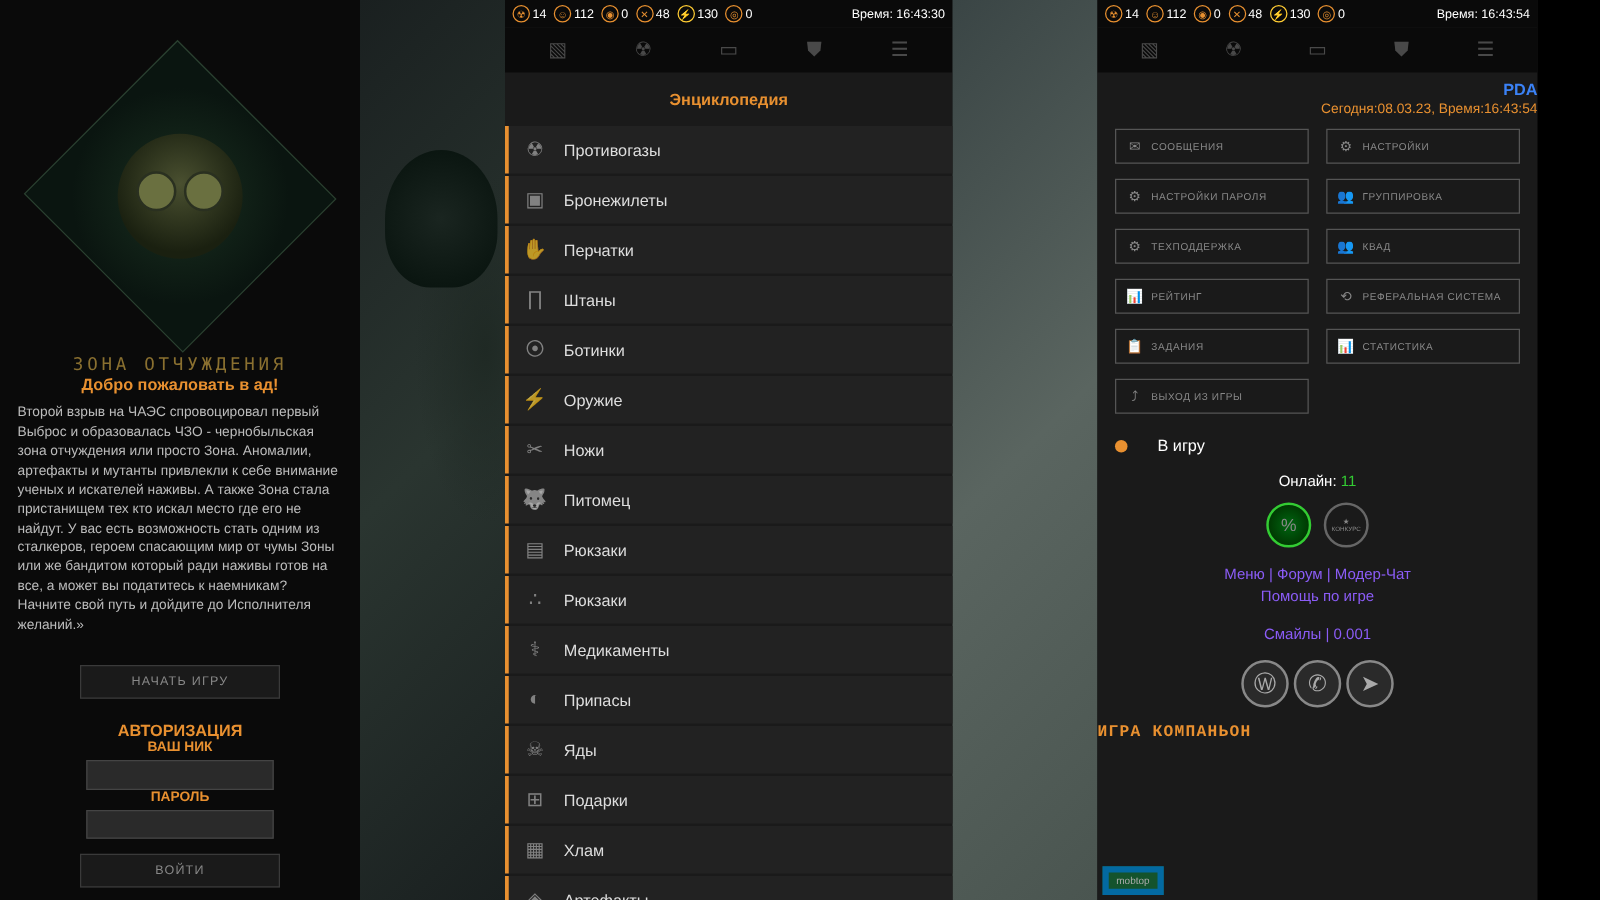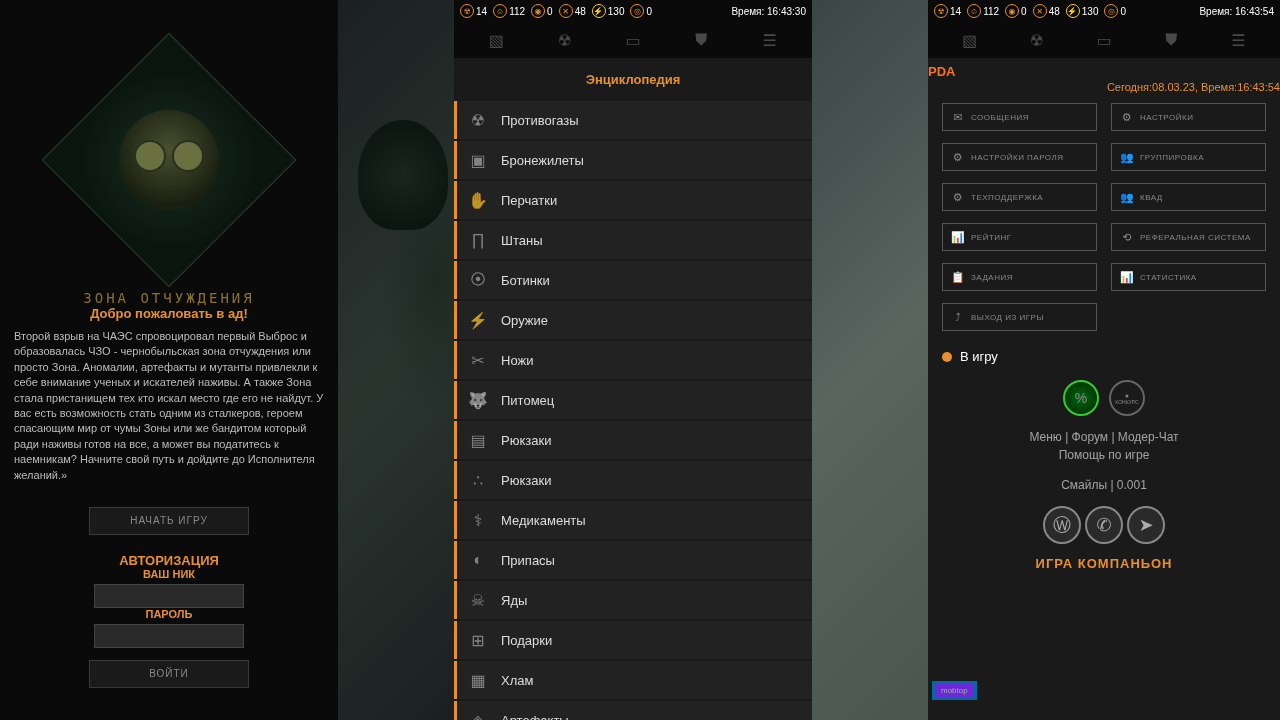--- a/index.html
+++ b/index.html
@@ -1,18 +1,18 @@
 <!DOCTYPE html>
 <html><head>
 <meta charset="utf-8">
 <style>
 *{margin:0;padding:0;box-sizing:border-box;font-family:Arial,sans-serif}
 body{background:#000;width:1280px;height:720px;overflow:hidden;display:flex}
 .panel{position:relative;height:720px;overflow:hidden}
-.p1{width:338px;background:#0a0a0a;display:flex;flex-direction:column;align-items:center;padding:10px}
+.p1{width:288px;background:#0a0a0a;display:flex;flex-direction:column;align-items:center;padding:10px}
 .p2{width:116px;background:linear-gradient(135deg,#1a2020 0%,#2a3530 50%,#1a2020 100%);position:relative}
 .p3{width:358px;background:#1a1a1a;display:flex;flex-direction:column}
 .p4{width:116px;background:linear-gradient(135deg,#3a4545 0%,#5a6560 50%,#4a5550 100%)}
 .p5{width:352px;background:#1a1a1a;display:flex;flex-direction:column}
 .logo{width:180px;height:180px;margin-top:60px;background:radial-gradient(circle,#1a3020 0%,#0a1510 70%);transform:rotate(45deg);display:flex;align-items:center;justify-content:center;border:1px solid #2a4030}
 .logo-inner{transform:rotate(-45deg);width:100px;height:100px;background:radial-gradient(circle at 50% 40%,#4a5030 0%,#1a2010 70%);border-radius:50%;position:relative}
 .logo-inner:before,.logo-inner:after{content:"";position:absolute;width:28px;height:28px;background:#6a7040;border-radius:50%;top:30px;border:2px solid #2a3020}
 .logo-inner:before{left:15px}
 .logo-inner:after{right:15px}
 .title1{color:#8a7030;font-size:14px;letter-spacing:3px;margin-top:40px;font-family:monospace}
@@ -27,39 +27,39 @@
 .statusbar{height:22px;background:#0a0a0a;display:flex;align-items:center;padding:0 6px;gap:2px;font-size:10px;color:#e89030}
 .stat-icon{width:14px;height:14px;border:1.5px solid #e89030;border-radius:50%;display:inline-flex;align-items:center;justify-content:center;font-size:8px}
 .stat-val{color:#fff;margin-right:4px}
 .time-label{color:#fff;margin-left:auto;font-size:10px}
 .tabbar{height:36px;background:#0a0a0a;display:flex;align-items:center;justify-content:space-around;padding:0 8px}
 .tab-icon{width:24px;height:20px;opacity:0.5;cursor:pointer;display:flex;align-items:center;justify-content:center;color:#888;font-size:16px}
 .enc-title{color:#e89030;font-size:13px;font-weight:bold;text-align:center;padding:14px 0}
 .enc-list{flex:1;overflow-y:auto}
 .enc-item{height:38px;background:#222;border-left:3px solid #e89030;margin-bottom:2px;display:flex;align-items:center;padding:0 10px;gap:12px;cursor:pointer;color:#ddd;font-size:13px}
 .enc-icon{width:22px;height:22px;opacity:0.7;display:flex;align-items:center;justify-content:center;font-size:16px;color:#aaa}
-.pda-title{color:#f97316;font-size:13px;font-weight:bold;text-align:left;padding:6px 0 2px}
+.pda-title{color:#3b82f6;font-size:13px;font-weight:bold;text-align:right;padding:6px 0 2px}
 .pda-date{color:#e89030;font-size:11px;text-align:right;padding-bottom:10px}
 .pda-grid{display:grid;grid-template-columns:1fr 1fr;gap:12px 14px;padding:0 14px}
 .pda-btn{height:28px;background:#1a1a1a;border:1px solid #555;display:flex;align-items:center;gap:6px;padding:0 8px;cursor:pointer;color:#888;font-size:8px;letter-spacing:0.5px}
 .pda-single{grid-column:1}
 .pda-btn-icon{width:14px;height:14px;display:flex;align-items:center;justify-content:center;font-size:11px}
-.ingame{display:flex;align-items:center;gap:8px;padding:18px 14px 10px;color:#fff;font-size:13px}
+.ingame{display:flex;align-items:center;gap:24px;padding:18px 14px 10px;color:#fff;font-size:13px}
 .ingame-dot{width:10px;height:10px;background:#e89030;border-radius:50%}
 .online{text-align:center;color:#fff;font-size:12px;padding:4px 0}
 .online-num{color:#3c3}
 .badge-row{display:flex;justify-content:center;gap:10px;padding:6px 0}
 .badge{width:36px;height:36px;border:2px solid #666;border-radius:50%;display:flex;align-items:center;justify-content:center;color:#888;font-size:14px;cursor:pointer}
 .badge.green{border-color:#3c3;background:radial-gradient(circle,#061 0%,#030 80%)}
-.links{text-align:center;color:#a3a3a3;font-size:12px;padding:6px 0;line-height:1.5}
+.links{text-align:center;color:#8b5cf6;font-size:12px;padding:6px 0;line-height:1.5}
 .links span{cursor:pointer}
 .social-row{display:flex;justify-content:center;gap:4px;padding:6px 0}
 .social{width:38px;height:38px;border:2px solid #888;border-radius:50%;display:flex;align-items:center;justify-content:center;color:#aaa;font-size:18px;cursor:pointer;background:#2a2a2a}
-.companion{text-align:center;color:#e89030;font-size:13px;font-weight:bold;letter-spacing:1px;padding:6px 0;cursor:pointer;font-family:Liberation Sans, sans-serif}
-.mobtop{position:absolute;bottom:20px;left:4px;background:#6d28d9;color:#aaa;font-size:8px;padding:2px 6px;border:3px solid #0369a1}
+.companion{color:#e89030;font-size:13px;font-weight:bold;letter-spacing:1px;padding:6px 0;cursor:pointer;font-family:Liberation Mono, monospace}
+.mobtop{position:absolute;bottom:4px;left:4px;background:#14532d;color:#aaa;font-size:8px;padding:2px 6px;border:5px solid #0369a1}
 </style>
 </head>
 <body>
 
 <div class="panel p1">
   <div class="logo">
       <div class="logo-inner"></div>
     </div>
   <div class="title1">ЗОНА ОТЧУЖДЕНИЯ</div>
   <div class="welcome">Добро пожаловать в ад!</div>
@@ -240,20 +240,23 @@
       </div>
       <div class="pda-btn pda-single">
         <span class="pda-btn-icon">⤴</span>
         <span>ВЫХОД ИЗ ИГРЫ</span>
       </div>
     </div>
   <div class="ingame">
     <span class="ingame-dot"></span>
     <span>В игру</span>
   </div>
+  <div class="online">
+    <span>Онлайн: </span><span class="online-num">11</span>
+  </div>
   <div class="badge-row">
     <div class="badge green">%</div>
     <div class="badge" style="font-size:6px;flex-direction:column">★<span style="font-size:5px">КОНКУРС</span></div>
   </div>
   <div class="links">
     <span>Меню | Форум | Модер-Чат</span><br>
     <span>Помощь по игре</span>
   </div>
   <div class="links"><span>Смайлы | 0.001</span></div>
   <div class="social-row">

